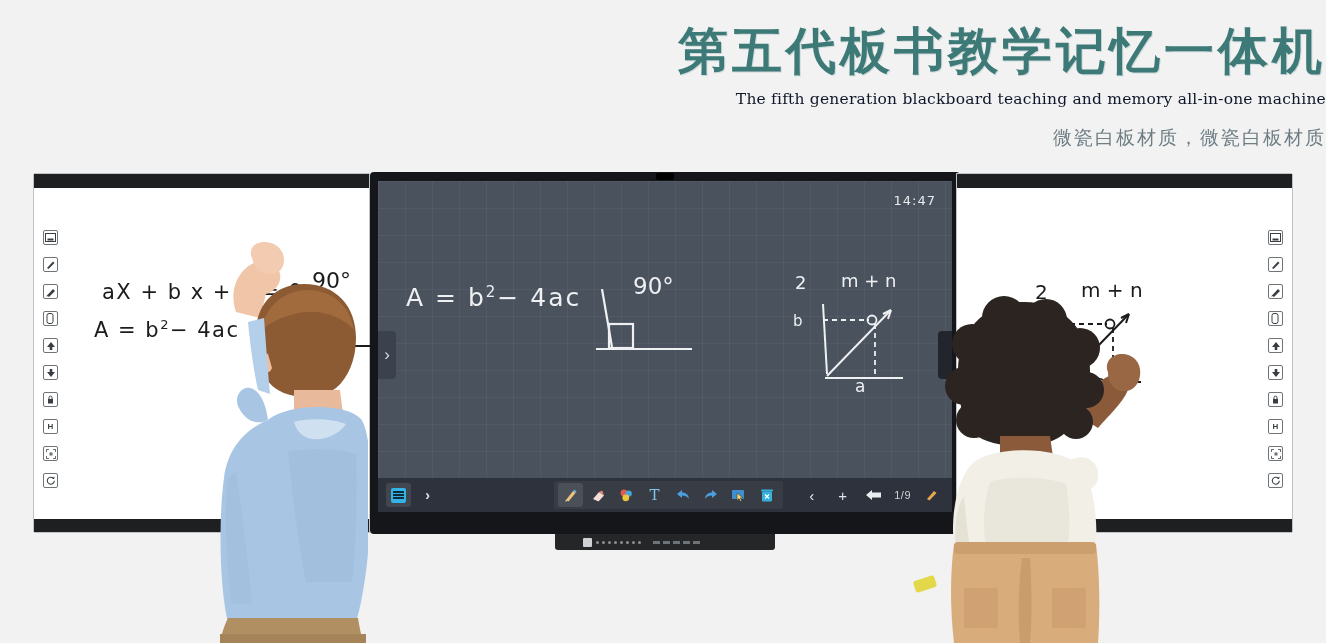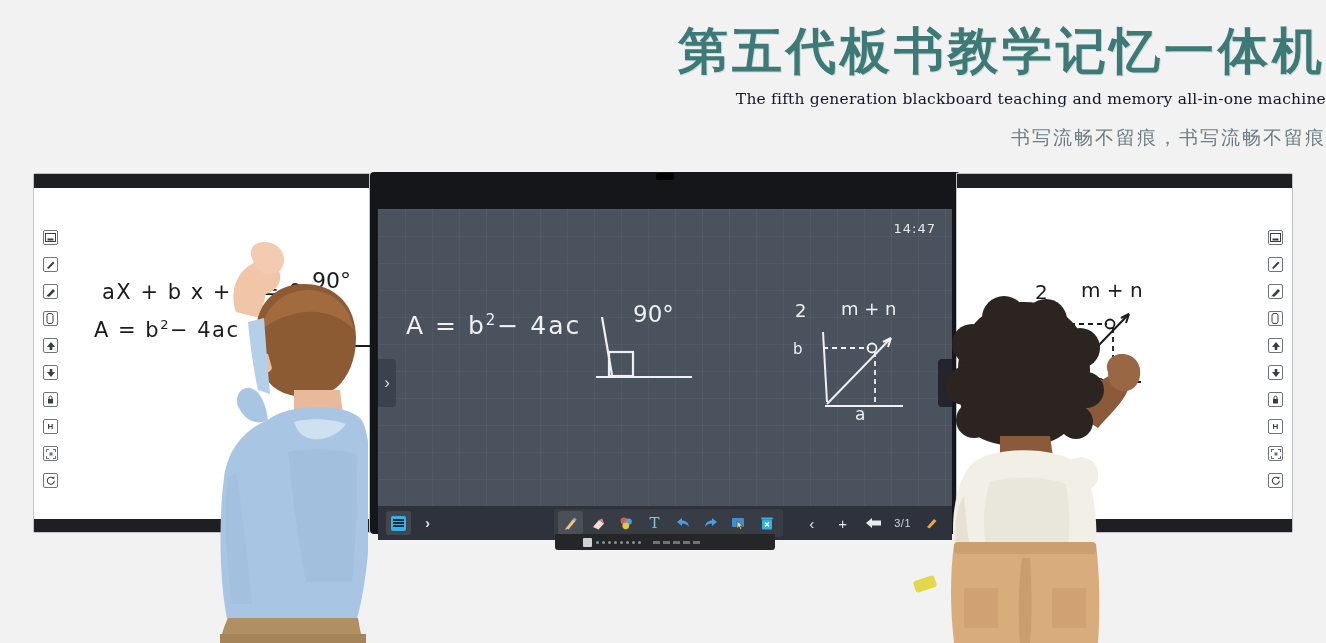--- a/index.html
+++ b/index.html
@@ -70,21 +70,20 @@
     width: 18px; height: 7px; background: #000; border-radius: 2px;
   }
   .screen {
     position: relative; width: 100%; height: 100%;
     background: #4a525e;
     background-image:
       linear-gradient(to right, rgba(255,255,255,.045) 1px, transparent 1px),
       linear-gradient(to bottom, rgba(255,255,255,.045) 1px, transparent 1px);
     background-size: 27px 27px;
     overflow: hidden;
-    margin-top: 28px;
   }
   .clock {
     position: absolute; top: 12px; right: 16px;
     color: #e8eaec; font-size: 13px; letter-spacing: 1px;
     font-family: "DejaVu Sans", sans-serif;
   }
   .eq-wrap { position: absolute; left: 28px; top: 98px; }
   .eq-line { font-size: 25px; letter-spacing: 2px; color:#eef0f2; white-space: nowrap; line-height: 1.55;
              font-family: "DejaVu Sans", sans-serif; }
   .eq-line sup { font-size: 15px; vertical-align: super; }
@@ -158,21 +157,21 @@
   .person svg { display: block; }
 </style>
 </head>
 <body>
 
 <div class="page">
 
   <div class="header">
     <div class="title-cn">第五代板书教学记忆一体机</div>
     <div class="title-en">The fifth generation blackboard teaching and memory all-in-one machine</div>
-    <div class="subtitle-cn">书写流畅不留痕，书写流畅不留痕</div>
+    <div class="subtitle-cn">微瓷白板材质，微瓷白板材质</div>
   </div>
 
   <div class="device">
 
     <div class="wing wing-left">
       <div class="wing-top-bezel"></div>
       <div class="wing-bottom-bezel"></div>
 
       <div class="rail rail-left">
         <div class="rail-btn">
@@ -353,21 +352,21 @@
               <span style="font-size:15px">‹</span>
             </div>
             <div class="tb-btn">
               <span style="font-size:15px">+</span>
             </div>
             <div class="tb-btn">
               <svg width="17" height="14" viewBox="0 0 17 14">
                   <path d="M1 7 L7 2 L7 4.6 L16 4.6 L16 9.4 L7 9.4 L7 12 Z" fill="#e9edf0"></path>
                 </svg>
             </div>
-            <span class="page-ind">3/1</span>
+            <span class="page-ind">1/9</span>
             <div class="tb-btn">
               <svg width="14" height="14" viewBox="0 0 14 14">
                   <path d="M2 11 L9 3 L11.5 5 L4.5 12.5 Z" fill="#e9a64f"></path>
                 </svg>
             </div>
           </div>
         </div>
       </div>
 
       <div class="stand">

